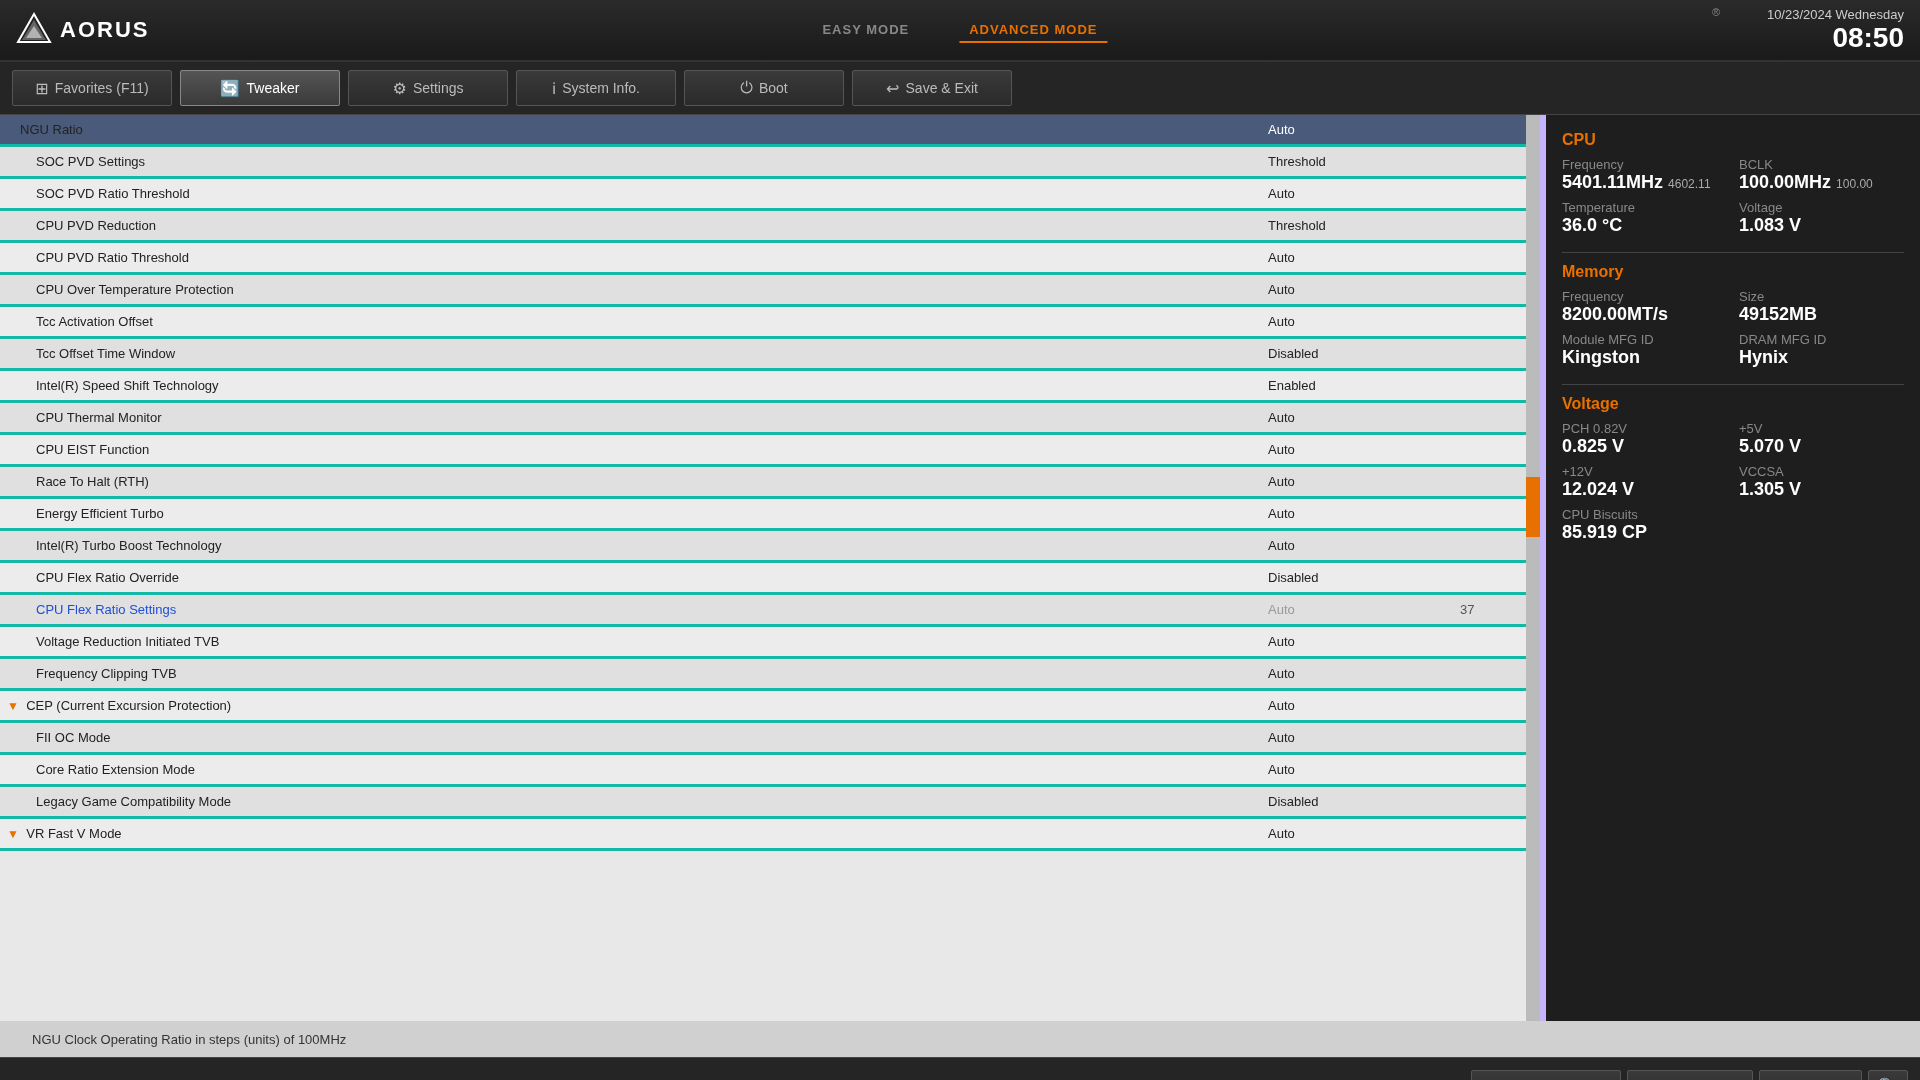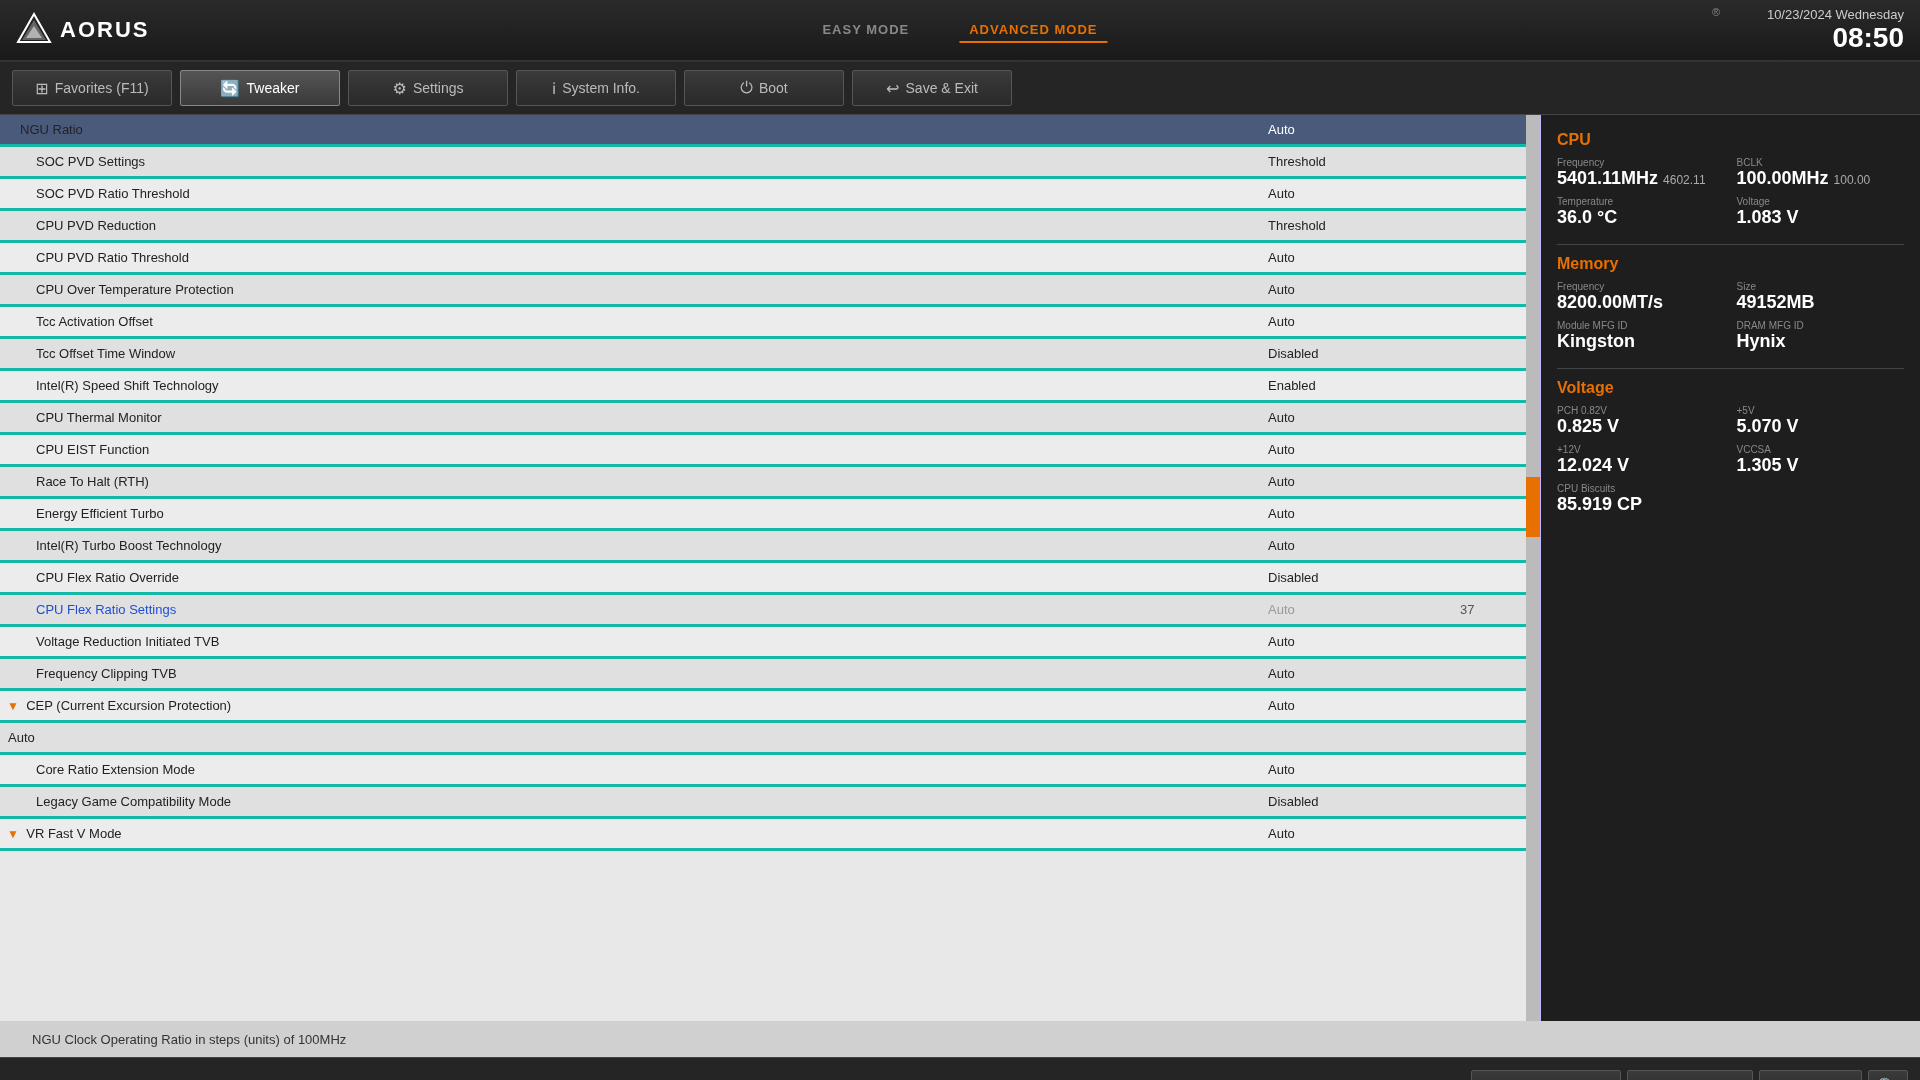--- a/index.html
+++ b/index.html
@@ -167,39 +167,39 @@
       background: #e87000;
       position: absolute;
       top: 40%;
     }
 
     
     #info-panel {
       width: 380px;
       background: #1e1e1e;
       padding: 16px;
-      border-left: 1px solid #c4b5fd;
+      border-left: 6px solid #c4b5fd;
     }
     .info-section {
       margin-bottom: 16px;
     }
     .info-section-title {
       color: #e87000;
       font-size: 16px;
       font-weight: bold;
       margin-bottom: 8px;
     }
     .info-grid {
       display: grid;
       grid-template-columns: 1fr 1fr;
       gap: 6px 12px;
     }
     .info-label {
       color: #888;
-      font-size: 10px;
+      font-size: 13px;
     }
     .info-value {
       color: white;
       font-size: 18px;
       font-weight: bold;
       line-height: 1.2;
     }
     .info-value .small {
       font-size: 12px;
       color: #aaa;
@@ -398,20 +398,21 @@
           <span class="setting-name indented">Frequency Clipping TVB</span>
           <span class="setting-value">Auto</span>
           <span class="setting-extra"></span>
         </div>
         <div class="settings-row">
           <span class="setting-name indented with-arrow"><span class="arrow-indicator">▼ </span>CEP (Current Excursion Protection)</span>
           <span class="setting-value">Auto</span>
           <span class="setting-extra"></span>
         </div>
         <div class="settings-row">
+          <span class="setting-name indented">FII OC Mode</span>
           <span class="setting-value">Auto</span>
           <span class="setting-extra"></span>
         </div>
         <div class="settings-row">
           <span class="setting-name indented">Core Ratio Extension Mode</span>
           <span class="setting-value">Auto</span>
           <span class="setting-extra"></span>
         </div>
         <div class="settings-row">
           <span class="setting-name indented">Legacy Game Compatibility Mode</span>

